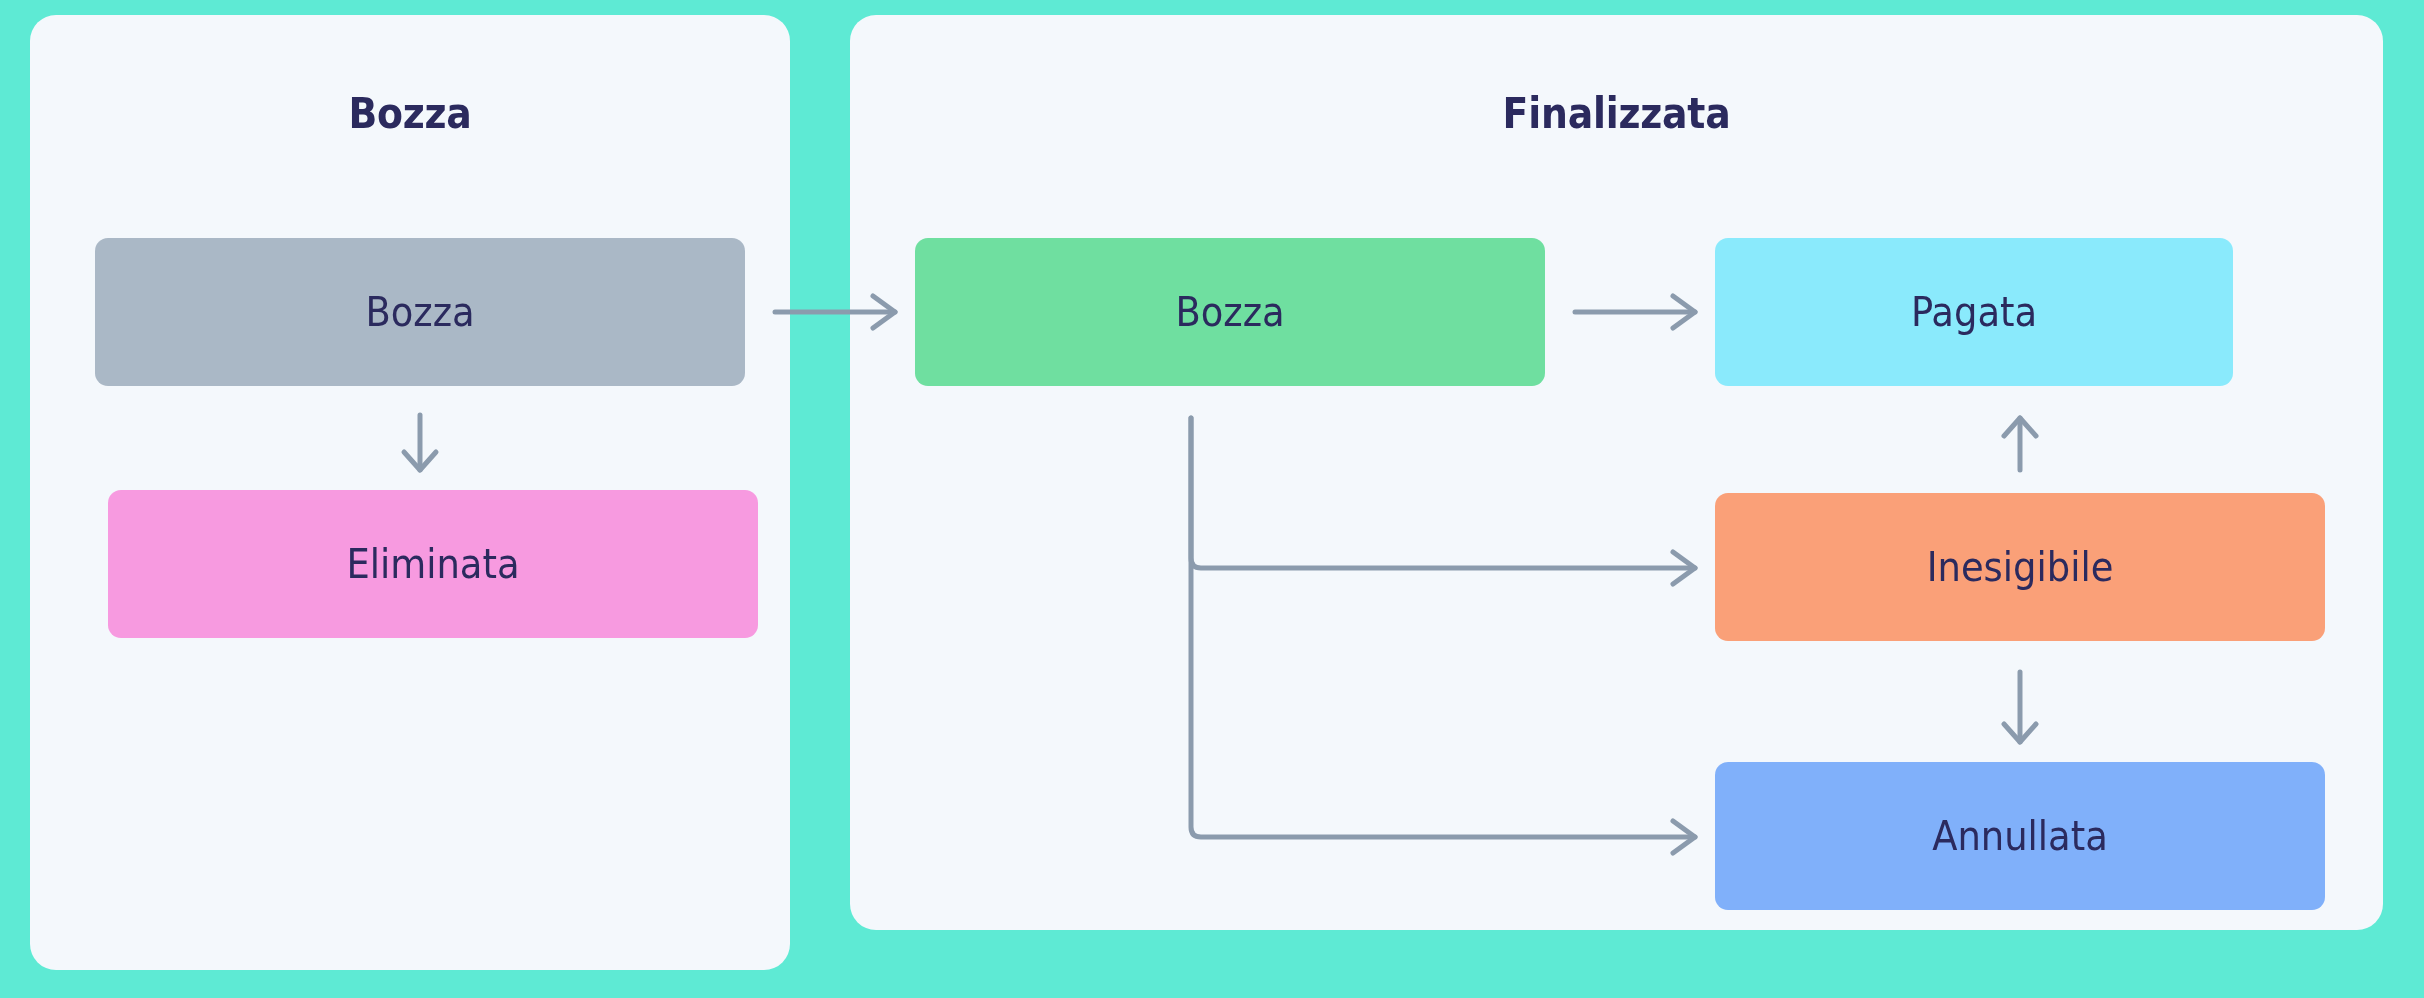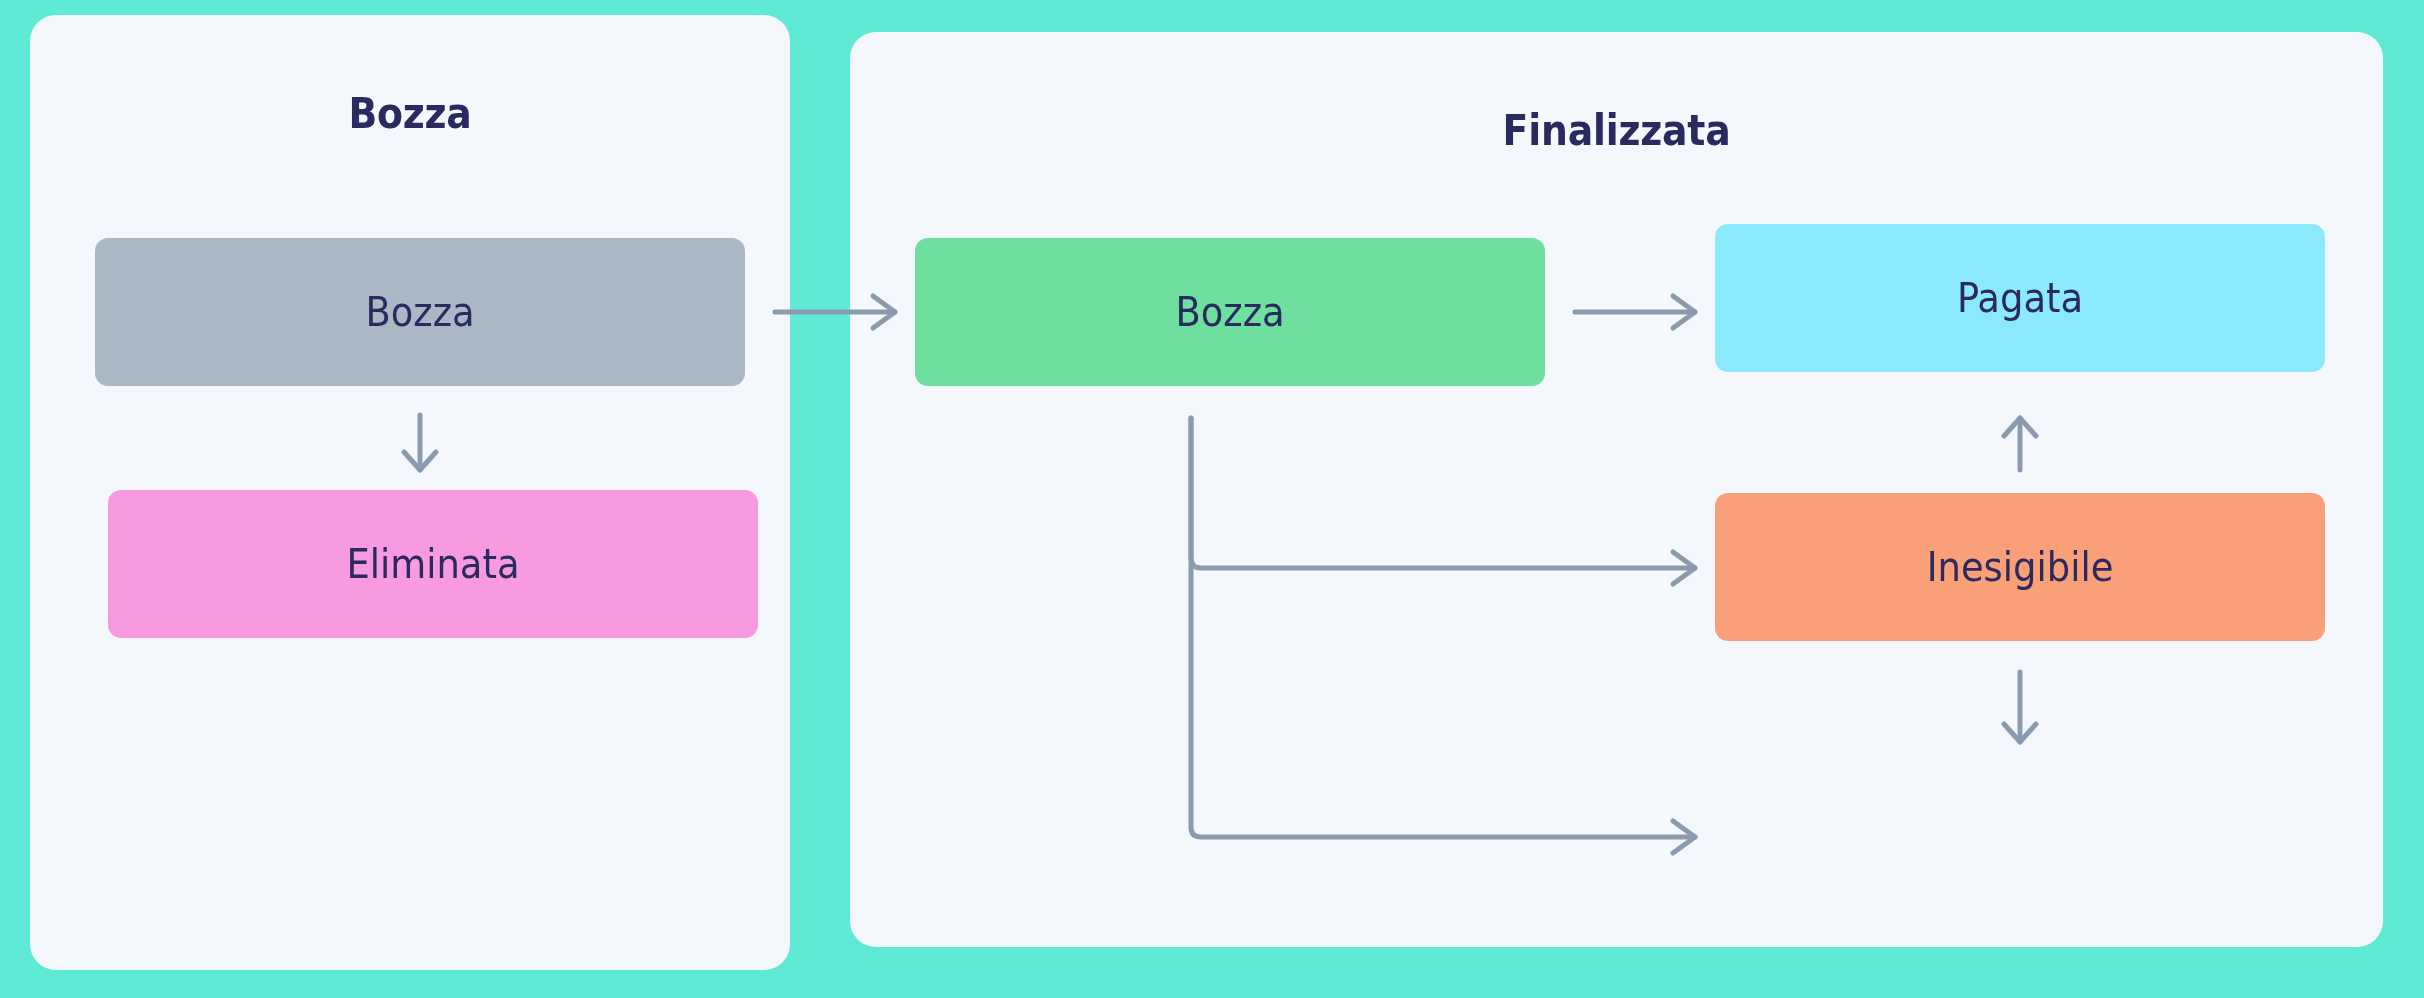--- a/index.html
+++ b/index.html
@@ -21,21 +21,21 @@
     background: #5eead4;
   }
 
   
   .panel {
     position: absolute;
     background: #f4f8fc;
     border-radius: 26px;
   }
   #panel-draft    { left: 30px;  top: 15px; width: 760px;  height: 955px; }
-  #panel-final    { left: 850px; top: 32px; width: 1533px; height: 915px; }
+  #panel-final    { left: 850px; top: 15px; width: 1533px; height: 915px; }
 
   .panel-title {
     position: absolute;
     top: 78px;
     left: 0;
     width: 100%;
     text-align: center;
     font-size: 42px;
     font-weight: 700;
     color: #2b2a5e;
@@ -54,21 +54,21 @@
     font-size: 41px;
     font-weight: 400;
     color: #2b2a5e;
     line-height: 1;
     box-sizing: border-box;
     user-select: none;
   }
   #node-bozza       { left: 95px;  top: 238px; width: 650px; height: 148px; background: #aab8c6; }
   #node-eliminata   { left: 95px;  top: 490px; width: 650px; height: 148px; background: #f79ae0; margin-left: 13px; }
   #node-aperta      { left: 915px; top: 238px; width: 630px; height: 148px; background: #6fdfa0; }
-  #node-pagata      { left: 1715px; top: 224px; width: 610px; height: 148px; background: #8aeafc; }
+  #node-pagata      { left: 1715px; top: 238px; width: 518px; height: 148px; background: #8aeafc; }
   #node-inesigibile { left: 1715px; top: 493px; width: 610px; height: 148px; background: #faa078; }
   #node-annullata   { left: 1715px; top: 762px; width: 610px; height: 148px; background: #80b0fa; }
 
   
   .edges {
     position: absolute;
     left: 0; top: 0;
     width: 2424px;
     height: 998px;
     pointer-events: none;
@@ -152,14 +152,17 @@
   </div>
 
   <div class="node" id="node-pagata" style="background: rgb(138, 234, 252);">
     <span>Pagata</span>
   </div>
 
   <div class="node" id="node-inesigibile" style="background: rgb(250, 160, 120);">
     <span>Inesigibile</span>
   </div>
 
+  <div class="node" id="node-annullata" style="background: rgb(128, 176, 250);">
+    <span>Annullata</span>
+  </div>
 
 </div>
 
 </body></html>

